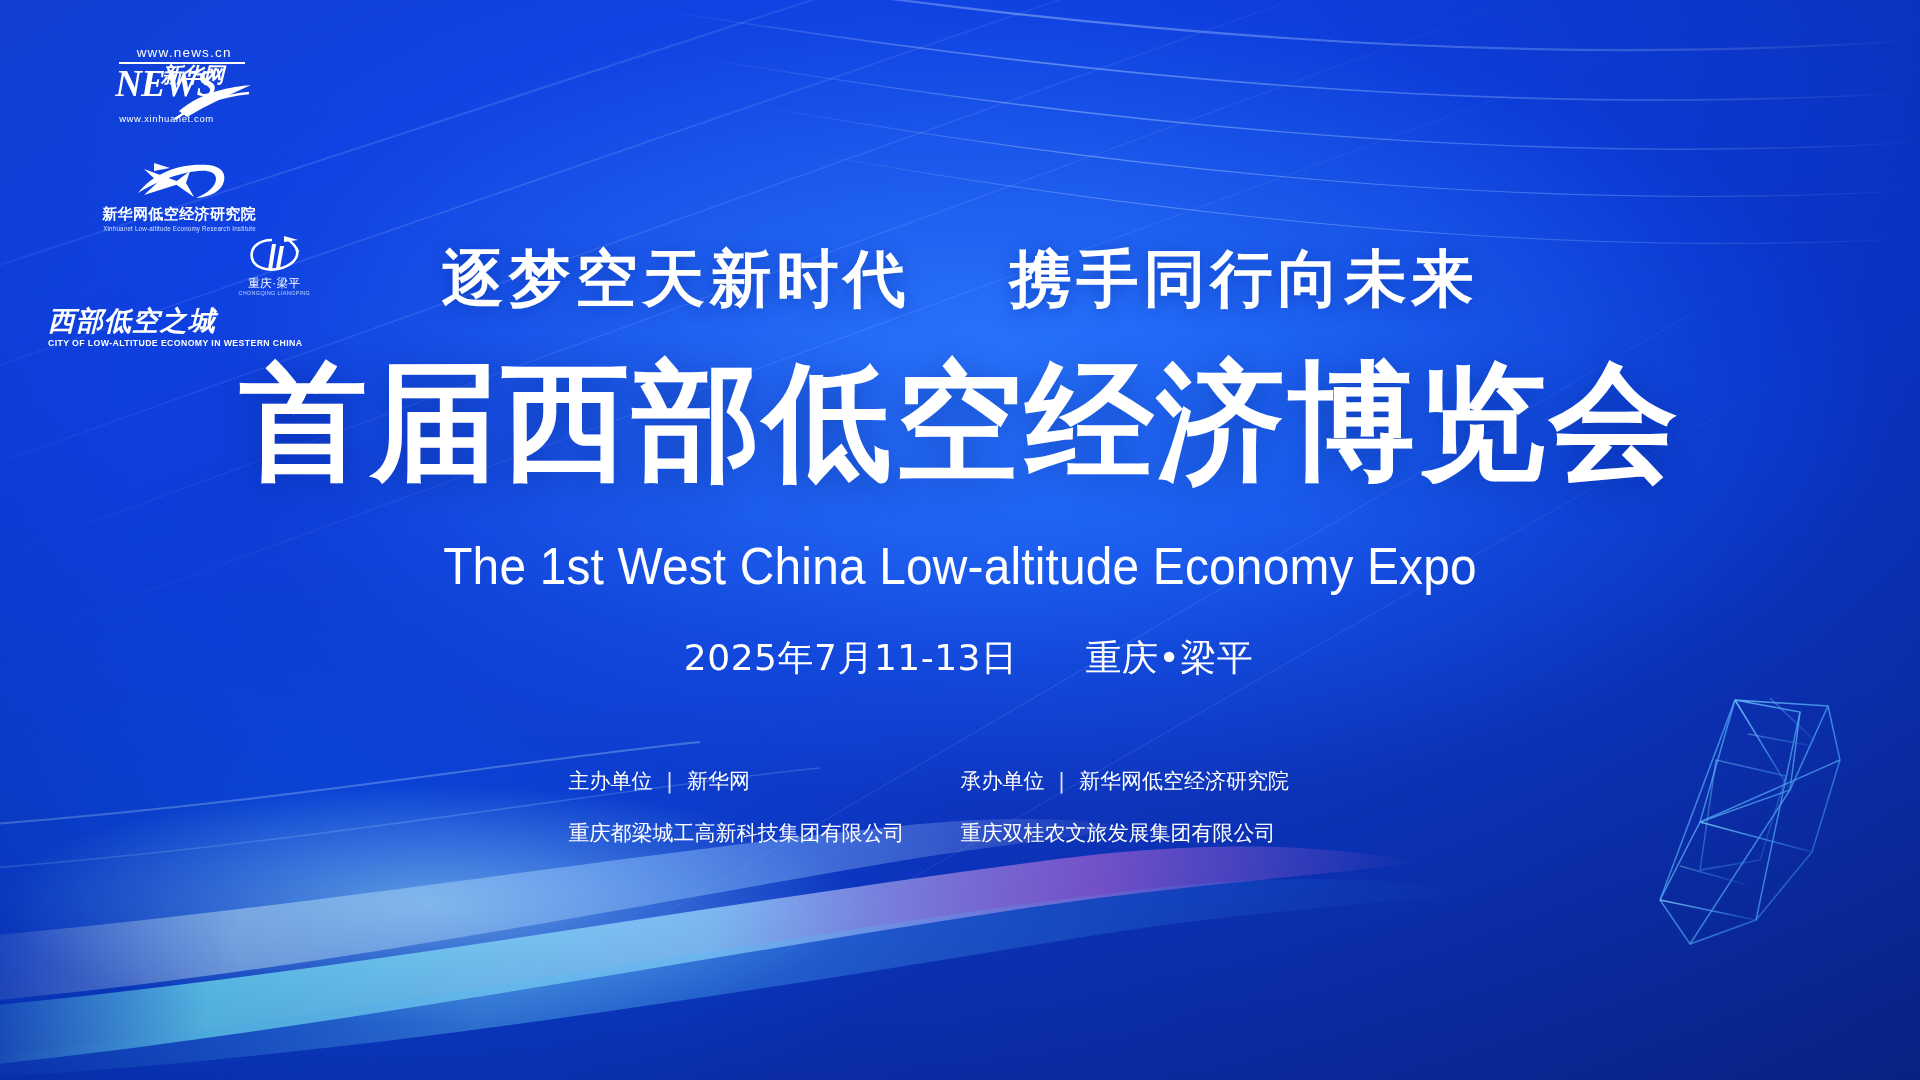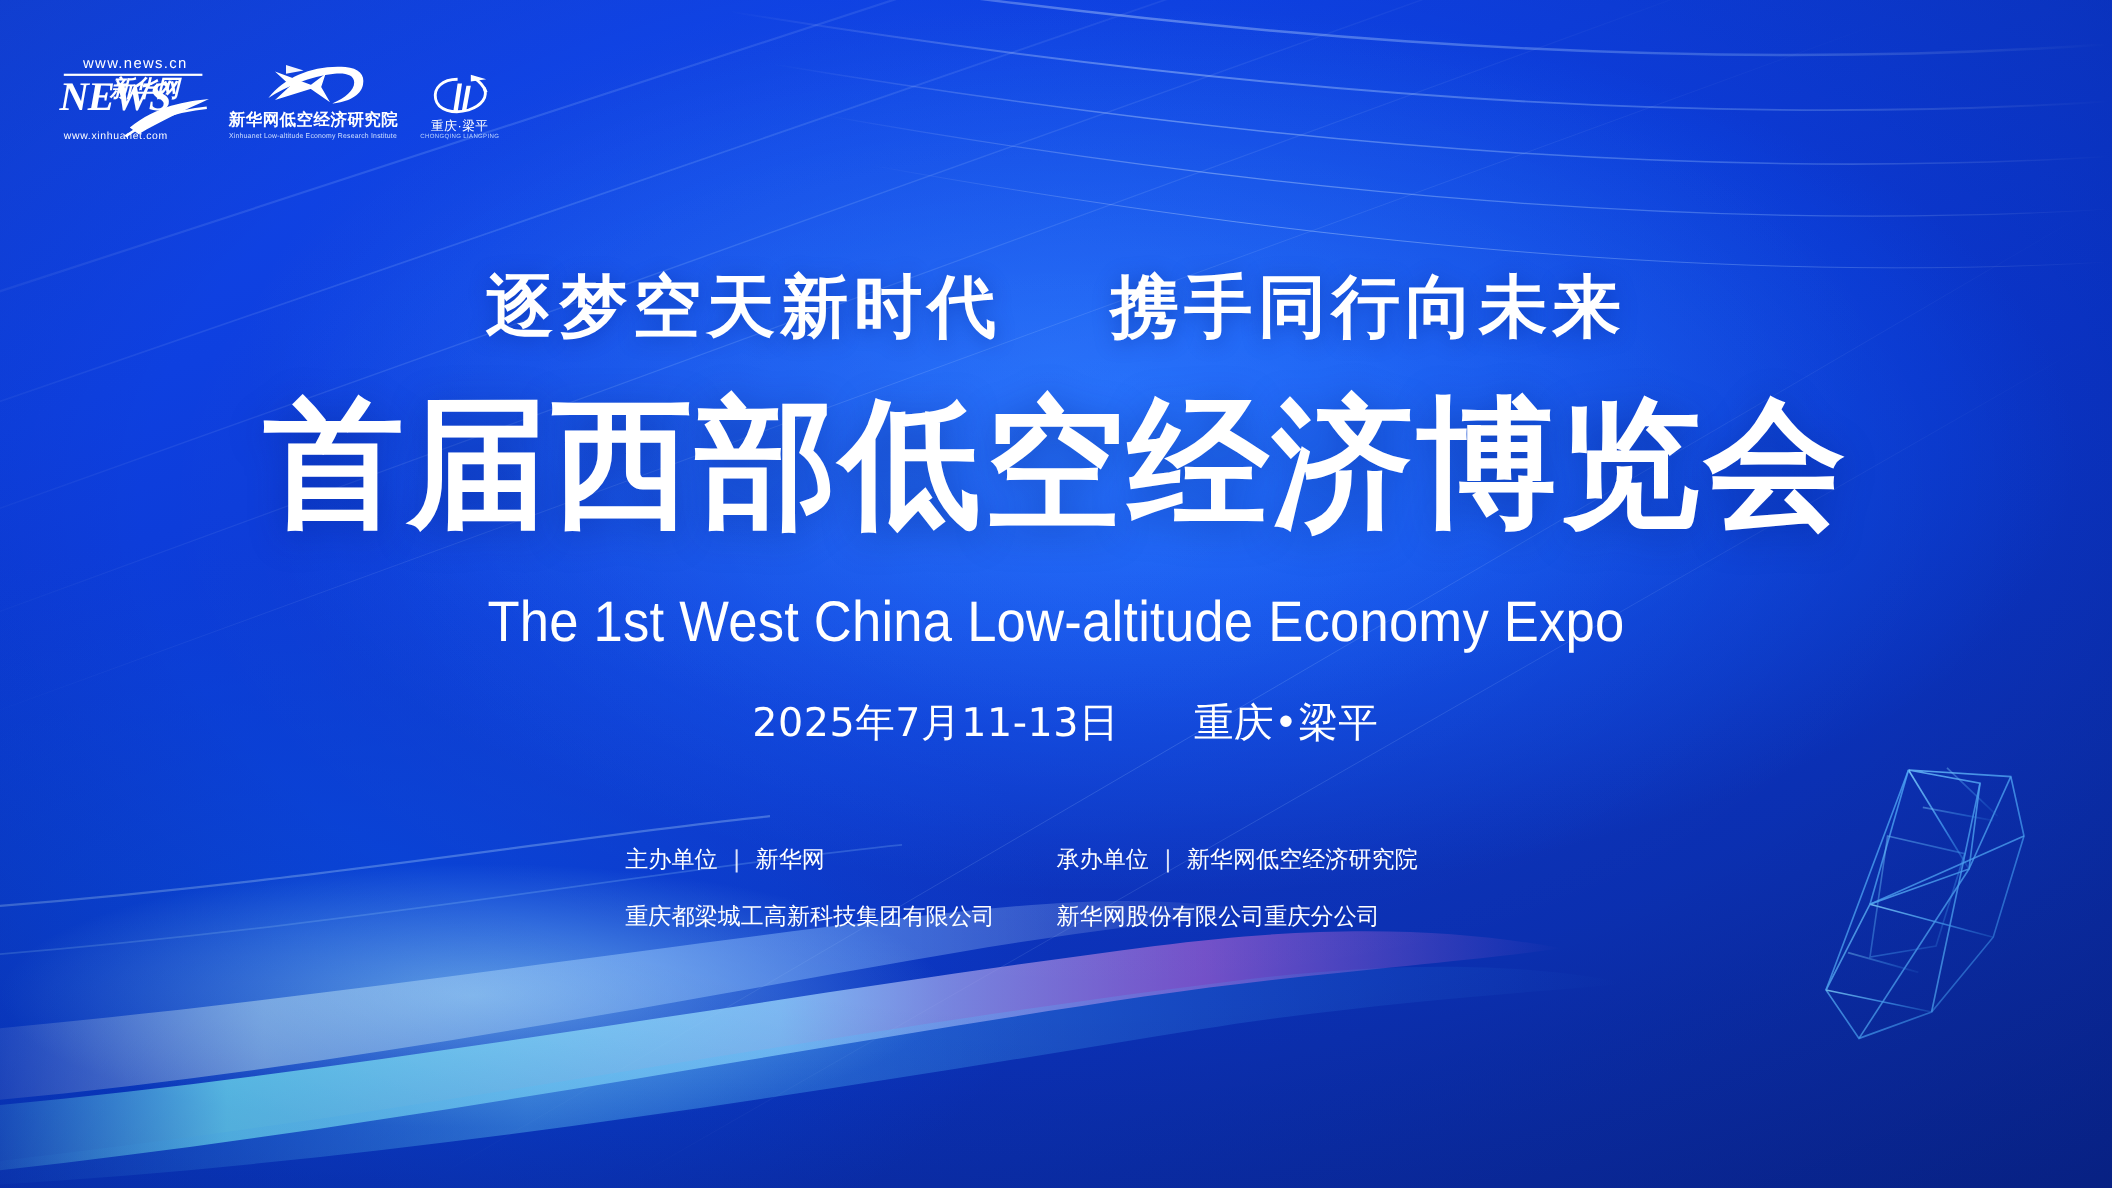--- a/index.html
+++ b/index.html
@@ -38,22 +38,23 @@
   .swoosh     { opacity: 1; }
   .drone-wire { opacity: 0.95; }
 
   
   .logo-bar {
     position: absolute;
     left: 48px;
     top: 46px;
     display: flex;
     align-items: center;
-    gap: 22px;
+    gap: 36px;
     height: 82px;
+    flex-direction: column;
   }
   .logo-block { position: relative; height: 82px; display: flex; flex-direction: column; justify-content: flex-end; }
 
   .logo-xinhua { width: 140px; }
   .xh-url {
     color: #ffffff;
     font-size: 13.5px;
     letter-spacing: 1.2px;
     font-family: "Liberation Sans", sans-serif;
     text-align: center;
@@ -394,20 +395,24 @@
           </g>
           <g fill="#ffffff">
             <path d="M 42 4 L 56 8 L 42 10 Z"></path>
             <path d="M 30 12 L 34 12 L 30 38 L 26 38 Z"></path>
             <path d="M 38 14 L 42 14 L 38 36 L 34 36 Z"></path>
           </g>
         </svg>
         <div class="city-sub">重庆·梁平</div>
         <div class="city-sub-en">CHONGQING LIANGPING</div>
       </div>
+      <div class="city-right">
+        <div class="city-cn">西部低空之城</div>
+        <div class="city-en">CITY OF LOW-ALTITUDE ECONOMY IN WESTERN CHINA</div>
+      </div>
     </div>
 
   </div>
 
   <div class="content">
 
     <div class="tagline">
       <span>逐梦空天新时代</span>
       <span class="gap"></span>
       <span>携手同行向未来</span>
@@ -441,19 +446,19 @@
       </div>
 
 
       <div class="org-cell org-blank">.</div>
 
       <div class="org-cell">
         <span>重庆都梁城工高新科技集团有限公司</span>
       </div>
 
       <div class="org-cell">
-        <span>新华网股份有限公司重庆分公司</span>
+        <span>重庆双桂农文旅发展集团有限公司</span>
       </div>
 
     </div>
   </div>
 
 </div>
 
 </body></html>

